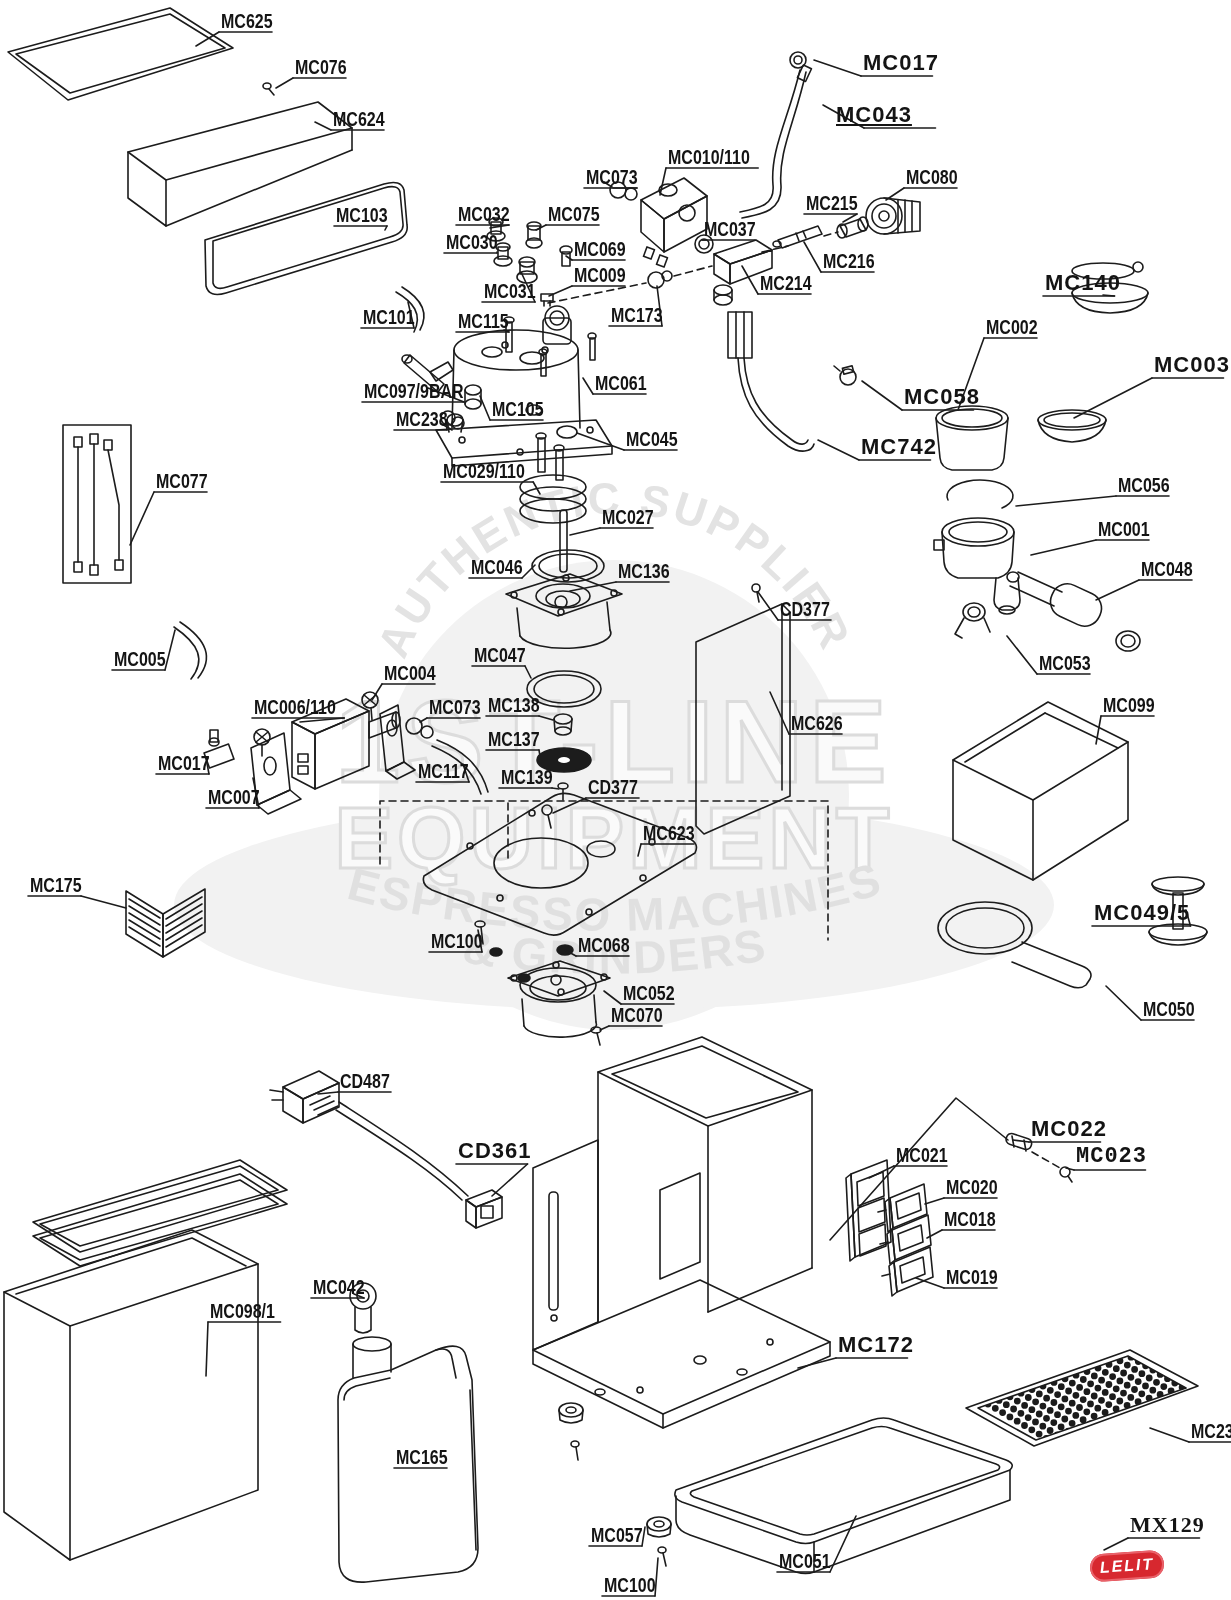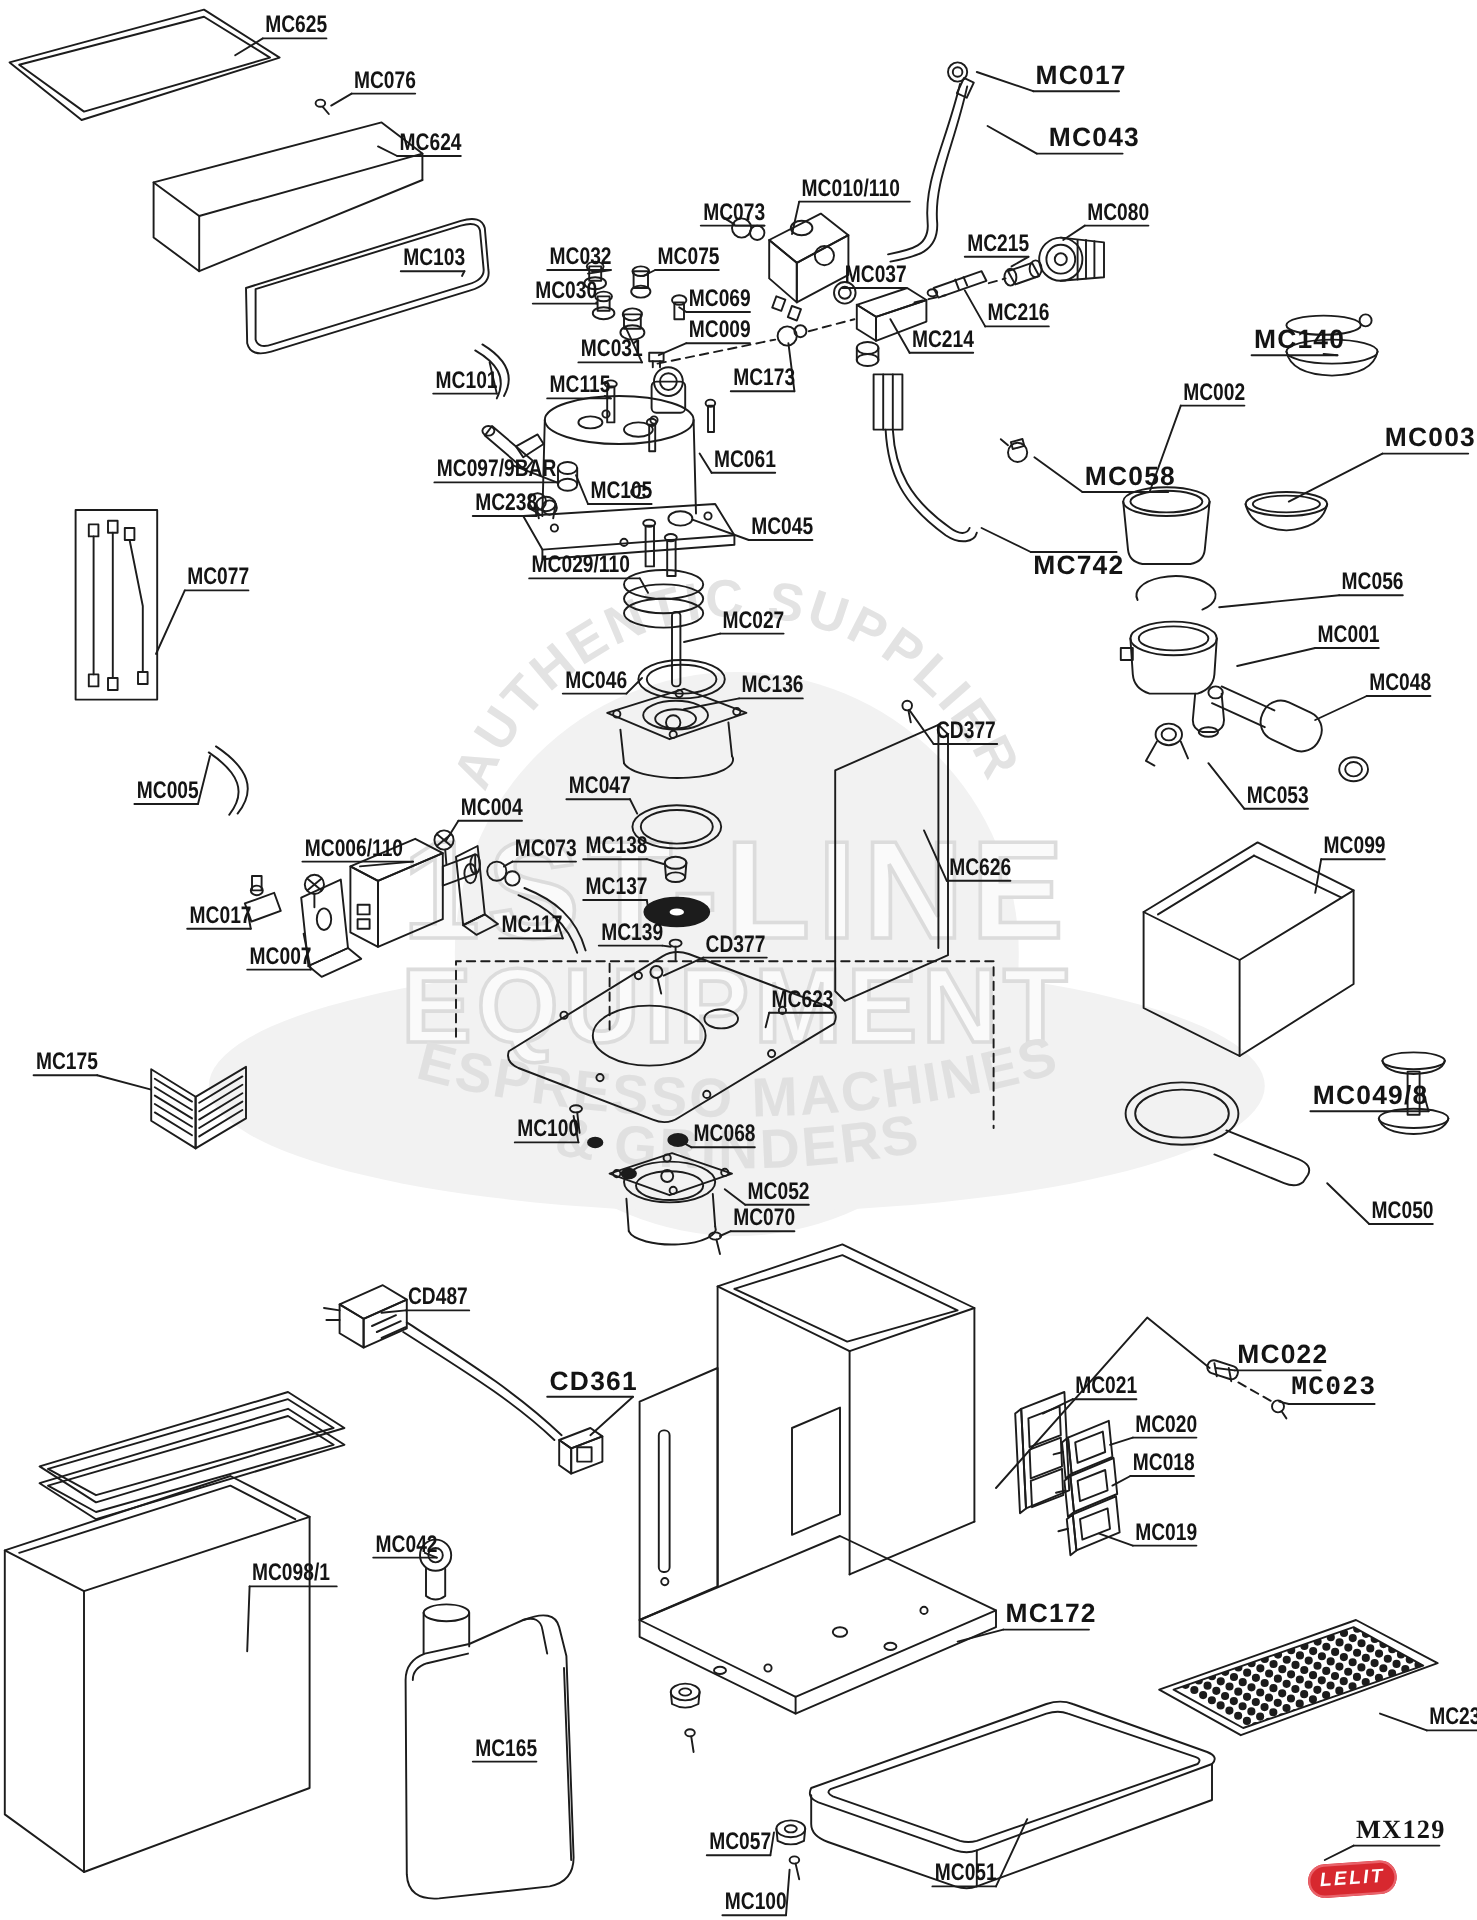--- a/index.html
+++ b/index.html
@@ -891,33 +891,33 @@
         <line x1="154" y1="492" x2="130" y2="545"></line>
       </g>
   </svg>
 
   <div id="labels">
       <div class="part-label cond" style="left: 221px; top: 10px;">MC625</div>
       <div class="part-label cond" style="left: 295px; top: 56px;">MC076</div>
       <div class="part-label cond" style="left: 333px; top: 108px;">MC624</div>
       <div class="part-label cond" style="left: 336px; top: 204px;">MC103</div>
       <div class="part-label wide" style="left: 863px; top: 50px;">MC017</div>
-      <div class="part-label wide" style="left: 874px; top: 102px;">MC043</div>
+      <div class="part-label wide" style="left: 836px; top: 102px; text-decoration: underline;">MC043</div>
       <div class="part-label cond" style="left: 668px; top: 146px;">MC010/110</div>
       <div class="part-label cond" style="left: 586px; top: 166px;">MC073</div>
       <div class="part-label cond" style="left: 906px; top: 166px;">MC080</div>
       <div class="part-label cond" style="left: 806px; top: 192px;">MC215</div>
       <div class="part-label cond" style="left: 823px; top: 250px;">MC216</div>
       <div class="part-label cond" style="left: 760px; top: 272px;">MC214</div>
       <div class="part-label cond" style="left: 704px; top: 218px;">MC037</div>
       <div class="part-label wide" style="left: 1045px; top: 270px;">MC140</div>
       <div class="part-label cond" style="left: 986px; top: 316px;">MC002</div>
       <div class="part-label wide" style="left: 1154px; top: 352px;">MC003</div>
       <div class="part-label wide" style="left: 904px; top: 384px;">MC058</div>
-      <div class="part-label wide" style="left: 861px; top: 458px;">MC742</div>
+      <div class="part-label wide" style="left: 861px; top: 434px;">MC742</div>
       <div class="part-label cond" style="left: 363px; top: 306px;">MC101</div>
       <div class="part-label cond" style="left: 458px; top: 310px;">MC115</div>
       <div class="part-label cond" style="left: 458px; top: 203px;">MC032</div>
       <div class="part-label cond" style="left: 548px; top: 203px;">MC075</div>
       <div class="part-label cond" style="left: 446px; top: 231px;">MC030</div>
       <div class="part-label cond" style="left: 574px; top: 238px;">MC069</div>
       <div class="part-label cond" style="left: 484px; top: 280px;">MC031</div>
       <div class="part-label cond" style="left: 574px; top: 264px;">MC009</div>
       <div class="part-label cond" style="left: 611px; top: 304px;">MC173</div>
       <div class="part-label cond" style="left: 595px; top: 372px;">MC061</div>
@@ -960,21 +960,21 @@
       <div class="part-label wide" style="left: 838px; top: 1332px;">MC172</div>
       <div class="part-label cond" style="left: 210px; top: 1300px;">MC098/1</div>
       <div class="part-label cond" style="left: 313px; top: 1276px;">MC042</div>
       <div class="part-label cond" style="left: 396px; top: 1446px;">MC165</div>
       <div class="part-label cond" style="left: 1191px; top: 1420px;">MC230</div>
       <div class="part-label cond" style="left: 779px; top: 1550px;">MC051</div>
       <div class="part-label cond" style="left: 591px; top: 1524px;">MC057</div>
       <div class="part-label cond" style="left: 604px; top: 1574px;">MC100</div>
       <div class="part-label wide" style="left: 1130px; top: 1512px; font-family: Liberation Serif, serif;">MX129</div>
       <div class="part-label cond" style="left: 1103px; top: 694px;">MC099</div>
-      <div class="part-label wide" style="left: 1094px; top: 900px;">MC049/8</div>
+      <div class="part-label wide" style="left: 1094px; top: 900px;">MC049/5</div>
       <div class="part-label cond" style="left: 1143px; top: 998px;">MC050</div>
       <div class="part-label cond" style="left: 1098px; top: 518px;">MC001</div>
       <div class="part-label cond" style="left: 1141px; top: 558px;">MC048</div>
       <div class="part-label cond" style="left: 1039px; top: 652px;">MC053</div>
       <div class="part-label cond" style="left: 1118px; top: 474px;">MC056</div>
       <div class="part-label cond" style="left: 156px; top: 470px;">MC077</div>
     </div>
 
 
   <div class="lelit" style="background: rgb(215, 40, 47);">

